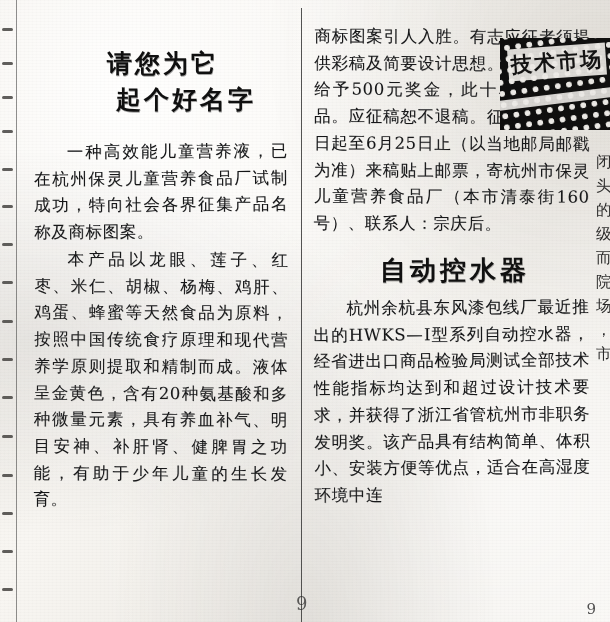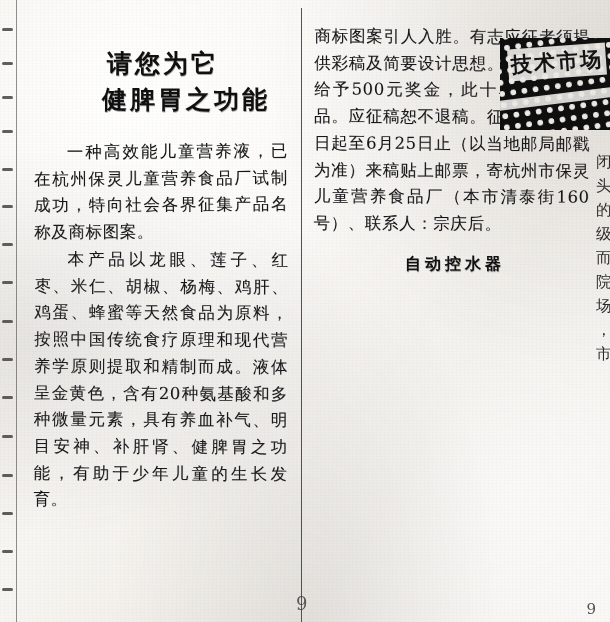--- a/index.html
+++ b/index.html
@@ -77,21 +77,21 @@
   }
   #headline-main {
     font-size: 25px;
     margin: 22px 0 4px 0;
     text-shadow: 0.5px 0.5px 0 rgba(0,0,0,0.35);
   }
   #headline-main .l1 { display: block; padding-left: 6px; margin-top: 46px; }
   #headline-main .l2 { display: block; padding-left: 52px; }
 
   #headline-sub2 {
-    font-size: 16px;
+    font-size: 26px;
     margin: 14px 0 6px 0;
     letter-spacing: 4px;
     text-shadow: 0.5px 0.5px 0 rgba(0,0,0,0.3);
   }
 
   
   .body {
     font-family: "DejaVu Serif", serif;
     font-size: 16.5px;
     line-height: 1.62;
@@ -212,39 +212,42 @@
   #edge-col span { display: block; }
 </style>
 </head>
 <body>
 
 <div id="page">
 
   <div id="col-left" class="col">
     <div id="headline-main" class="headline">
       <span class="l1">请您为它</span>
-      <span class="l2">健脾胃之功能</span>
+      <span class="l2">起个好名字</span>
     </div>
 
     <div id="left-body" class="body">
       <p class="indent w1">一种高效能儿童营养液，已在杭州保灵儿童营养食品厂试制成功，特向社会各界征集产品名称及商标图案。</p>
       <p class="indent w2">本产品以龙眼、莲子、红枣、米仁、胡椒、杨梅、鸡肝、鸡蛋、蜂蜜等天然食品为原料，按照中国传统食疗原理和现代营养学原则提取和精制而成。液体呈金黄色，含有20种氨基酸和多种微量元素，具有养血补气、明目安神、补肝肾、健脾胃之功能，有助于少年儿童的生长发育。</p>
     </div>
   </div>
 
   <div class="vrule" id="vrule-0"></div>
   <div class="vrule" id="vrule-1"></div>
 
   <div id="col-right" class="col">
     <div id="right-top-body" class="body">
       <p class="w2">商标图案引人入胜。有志应征者须提供彩稿及简要设计思想。一经采用，给予500元奖金，此十名给予纪念品。应征稿恕不退稿。征集时间：即日起至6月25日止（以当地邮局邮戳为准）来稿贴上邮票，寄杭州市保灵儿童营养食品厂（本市清泰街160号）、联系人：宗庆后。</p>
     </div>
 
     <div id="headline-sub2" class="headline">自动控水器</div>
 
+    <div id="right-bottom-body" class="body">
+      <p class="indent w1">杭州余杭县东风漆包线厂最近推出的HWKS—Ⅰ型系列自动控水器，经省进出口商品检验局测试全部技术性能指标均达到和超过设计技术要求，并获得了浙江省管杭州市非职务发明奖。该产品具有结构简单、体积小、安装方便等优点，适合在高湿度环境中连</p>
+    </div>
   </div>
 
   <div id="logo-box">
     <div id="logo-halftone"></div>
     <div id="logo-band"></div>
     <div id="logo-text">技术市场</div>
   </div>
 
   <div id="edge-col">
     <span>闭</span>

